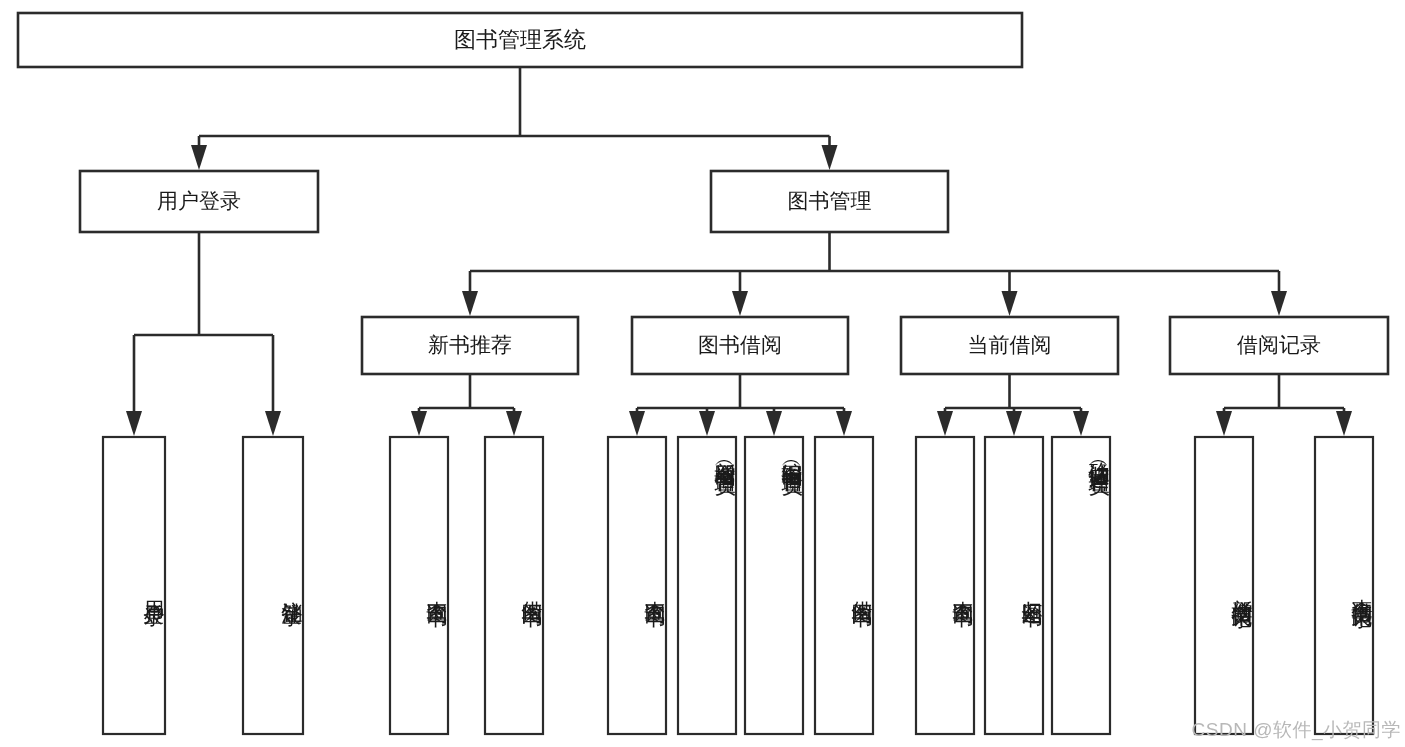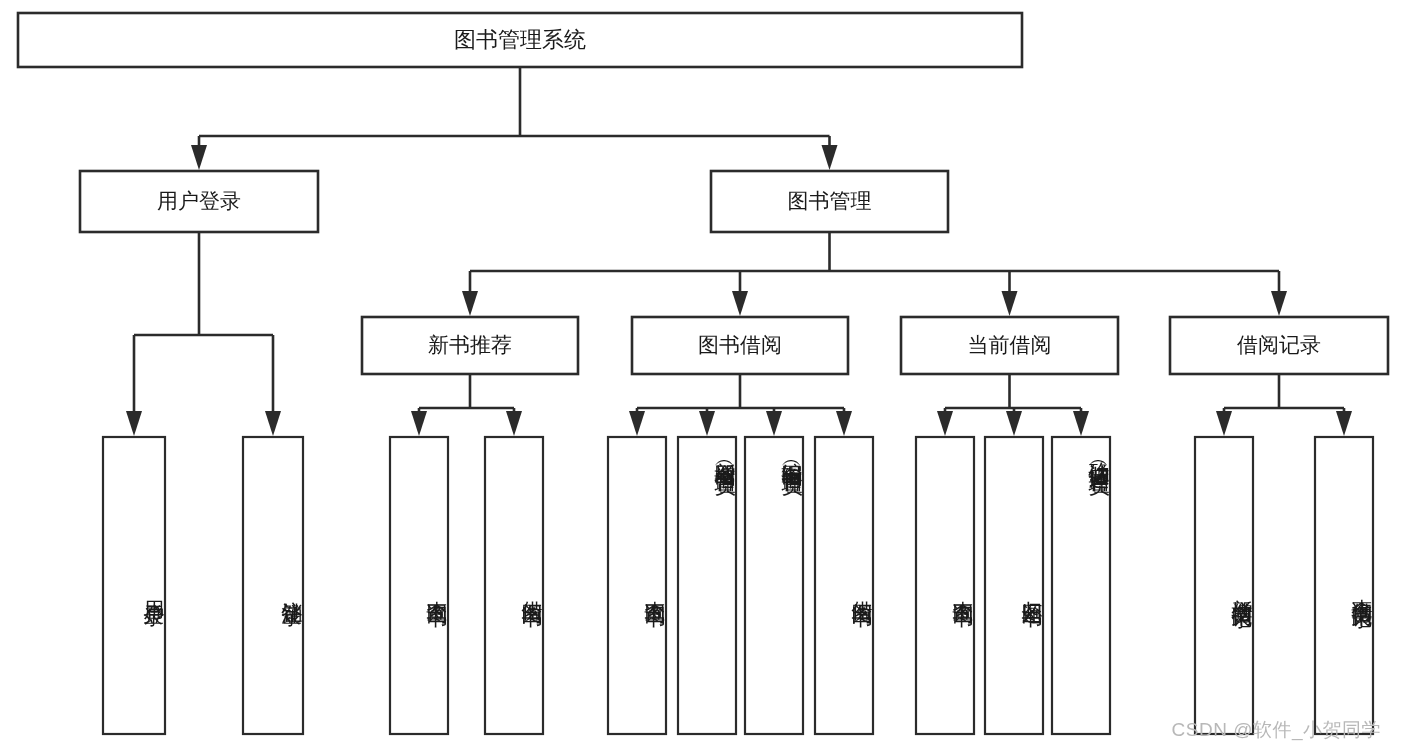--- a/index.html
+++ b/index.html
@@ -72,21 +72,21 @@
     letter-spacing: 2px;
     display: flex;
     align-items: flex-start;
     justify-content: center;
     white-space: nowrap;
     pointer-events: none;
     user-select: none;
   }
   .watermark {
     position: absolute;
-    right: 24px;
+    right: 4px;
     bottom: 4px;
     font-family: "Liberation Sans", "DejaVu Sans", sans-serif;
     font-size: 19px;
     color: #b8b8b8;
     letter-spacing: 0.5px;
     white-space: nowrap;
   }
 </style>
 </head>
 <body>

